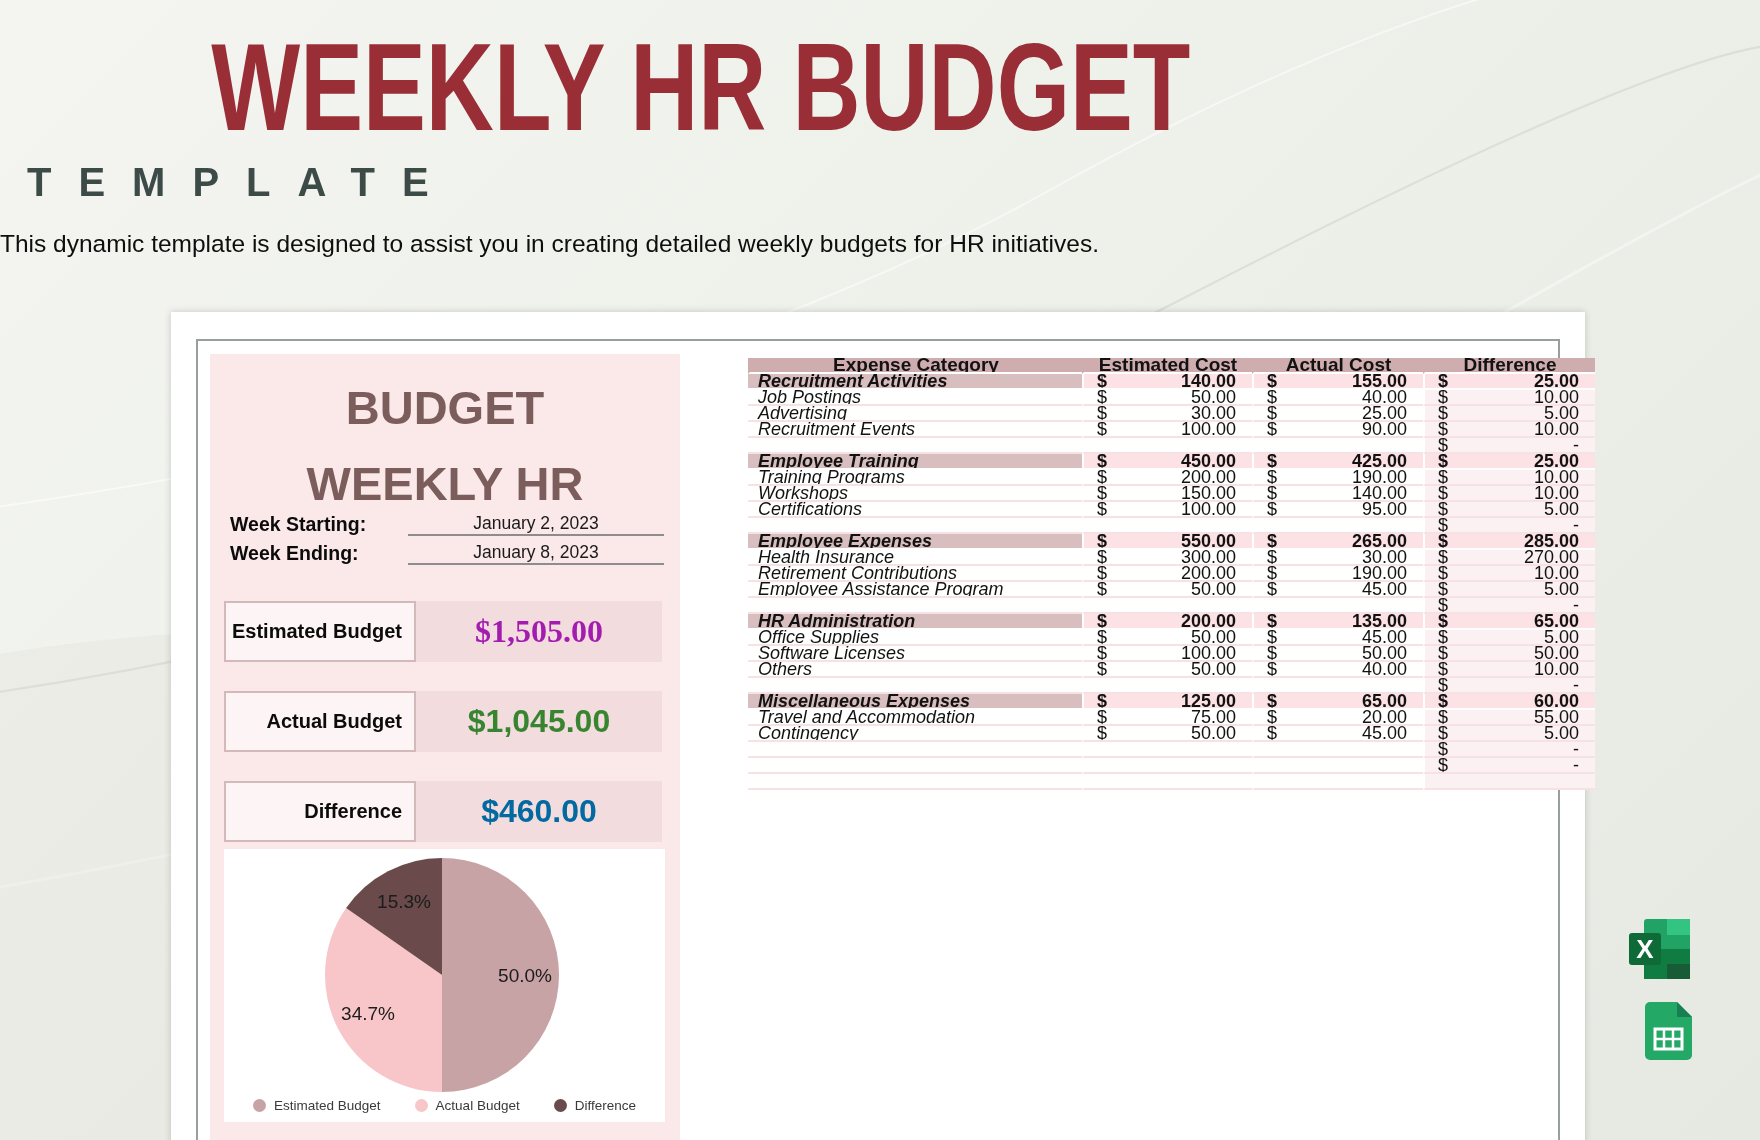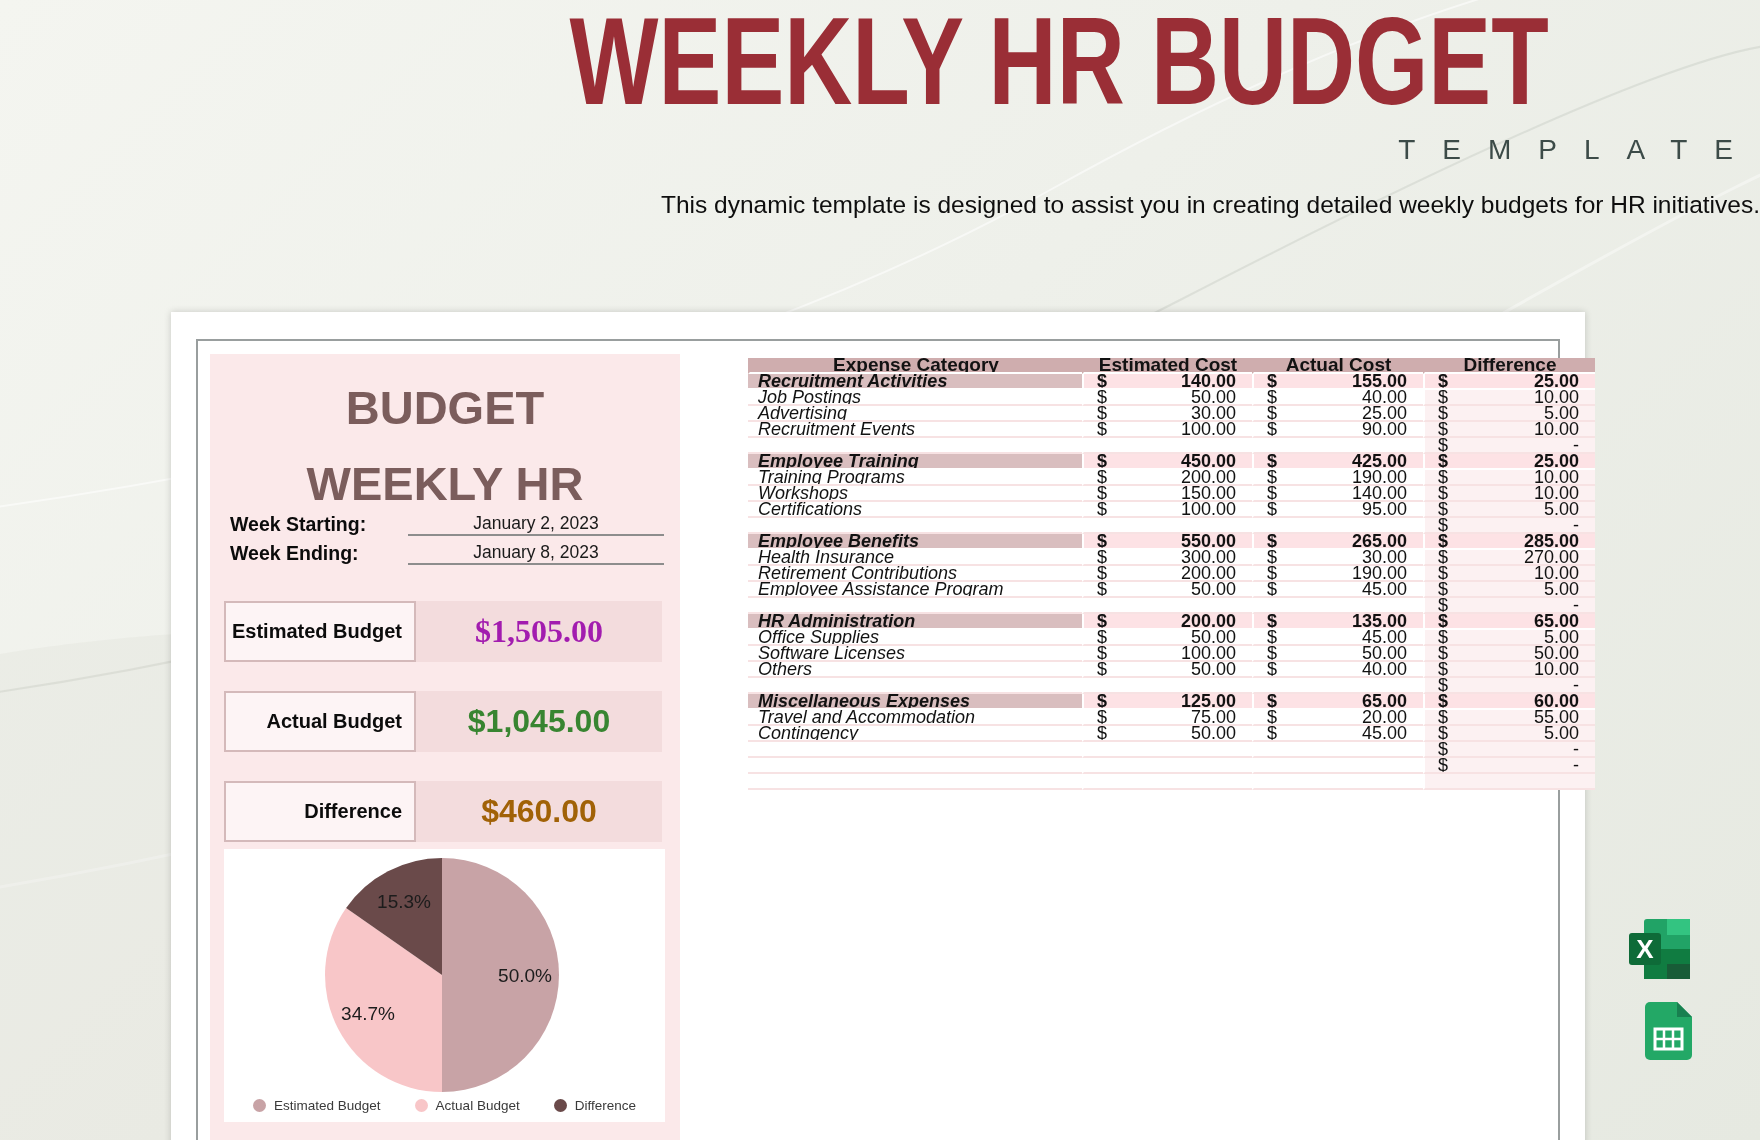--- a/index.html
+++ b/index.html
@@ -6,28 +6,28 @@
   html,body { width:1760px; height:1140px; overflow:hidden; }
   body {
     font-family:"Liberation Sans", sans-serif;
     background:linear-gradient(135deg,#f4f5f0 0%,#eef0ea 45%,#e6e9e1 100%);
     position:relative; color:#111;
   }
   
   .bg-decor { position:absolute; inset:0; pointer-events:none; }
 
   
-  .hero { position:relative; text-align:right; }
+  .hero { position:relative; text-align:left; padding-top:26px; }
   .main-title {
     font-size:124px; font-weight:700; line-height:122px;
     color:#9a2e36; letter-spacing:0px; white-space:nowrap;
     transform:scaleX(0.76); transform-origin:center;
   }
   .subtitle {
-    margin-top:12px; font-size:28px; font-weight:400; color:#3c4b48;
+    margin-top:12px; font-size:40px; font-weight:700; color:#3c4b48;
     letter-spacing:27px; text-indent:27px; white-space:nowrap;
   }
   .description { margin-top:25px; font-size:24.5px; color:#0e0e0e; }
 
   
   .card {
     position:absolute; left:171px; top:312px; width:1414px; height:860px;
     background:#ffffff; box-shadow:0 0 7px rgba(0,0,0,0.18);
   }
   .card-inner { position:absolute; left:25px; right:25px; top:27px; bottom:-20px; border:2px solid #999e9e; }
@@ -115,21 +115,21 @@
       <div class="sum-row s0">
         <div class="sum-label">Estimated Budget</div>
         <div class="sum-value" style="color: #a21caf; font-family: Liberation Serif, serif;">$1,505.00</div>
       </div>
       <div class="sum-row s1">
         <div class="sum-label">Actual Budget</div>
         <div class="sum-value" style="color: rgb(56, 133, 49);">$1,045.00</div>
       </div>
       <div class="sum-row s2">
         <div class="sum-label">Difference</div>
-        <div class="sum-value" style="color: #a16207;">$460.00</div>
+        <div class="sum-value" style="color: #0369a1;">$460.00</div>
       </div>
 
       <div class="chart-box">
         <svg class="pie-svg" id="pie" width="441" height="246" viewBox="0 0 441 246">
             <path d="M218,124 L218.0,7.0 A117,117 0 0 1 218.0,241.0 Z" fill="#c8a3a6"></path>
             <text x="301" y="131" text-anchor="middle" class="pie-label">50.0%</text>
             <path d="M218,124 L218.0,241.0 A117,117 0 0 1 122.1,57.0 Z" fill="#f8c6c8"></path>
             <text x="144" y="169" text-anchor="middle" class="pie-label">34.7%</text>
             <path d="M218,124 L122.1,57.0 A117,117 0 0 1 218.0,7.0 Z" fill="#6a4a4a"></path>
             <text x="180" y="57" text-anchor="middle" class="pie-label">15.3%</text>
@@ -291,21 +291,21 @@
           <div class="trow blank">
             <div class="cell cat"></div>
             <div class="cell num"></div>
             <div class="cell num"></div>
             <div class="cell num diff">
               <div class="cur">$</div>
               <div class="val">-</div>
             </div>
           </div>
           <div class="trow section">
-            <div class="cell cat">Employee Benefits</div>
+            <div class="cell cat">Employee Expenses</div>
             <div class="cell num">
               <div class="cur">$</div>
               <div class="val">550.00</div>
             </div>
             <div class="cell num">
               <div class="cur">$</div>
               <div class="val">265.00</div>
             </div>
             <div class="cell num diff">
               <div class="cur">$</div>

